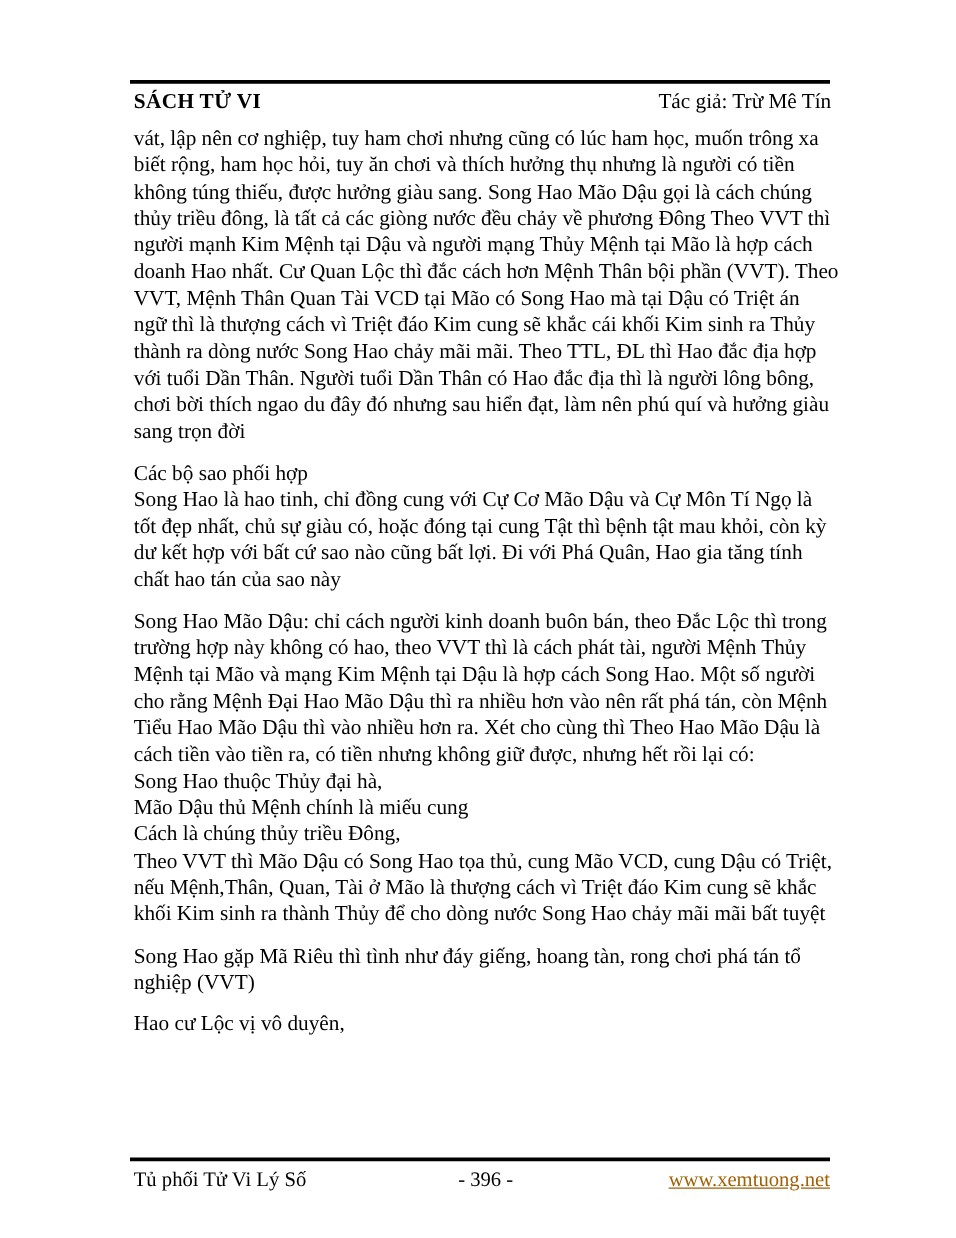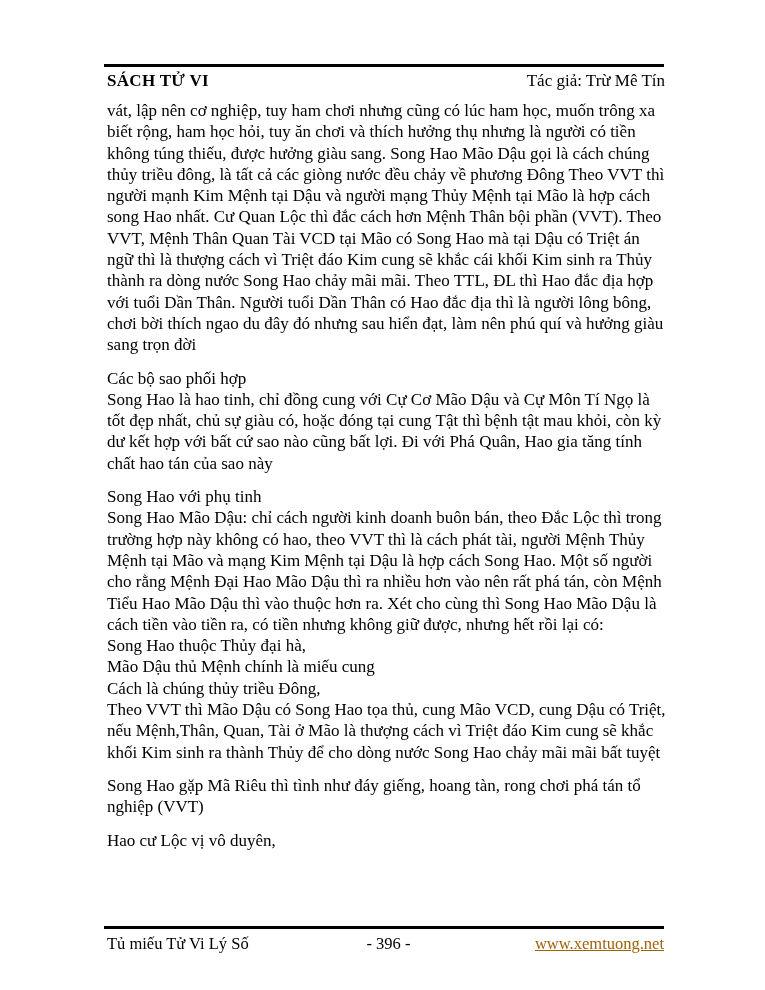--- a/index.html
+++ b/index.html
@@ -92,42 +92,41 @@
 
   <div class="rule header-rule"></div>
 
   <div class="content" id="content">
       <div class="block">
         <div class="line">vát, lập nên cơ nghiệp, tuy ham chơi nhưng cũng có lúc ham học, muốn trông xa</div>
         <div class="line">biết rộng, ham học hỏi, tuy ăn chơi và thích hưởng thụ nhưng là người có tiền</div>
         <div class="line">không túng thiếu, được hưởng giàu sang. Song Hao Mão Dậu gọi là cách chúng</div>
         <div class="line">thủy triều đông, là tất cả các giòng nước đều chảy về phương Đông Theo VVT thì</div>
         <div class="line">người mạnh Kim Mệnh tại Dậu và người mạng Thủy Mệnh tại Mão là hợp cách</div>
-        <div class="line">song Hao nhất. Cư Quan Lộc thì đắc cách hơn Mệnh Thân bội phần (VVT). Theo</div>
+        <div class="line">doanh Hao nhất. Cư Quan Lộc thì đắc cách hơn Mệnh Thân bội phần (VVT). Theo</div>
         <div class="line">VVT, Mệnh Thân Quan Tài VCD tại Mão có Song Hao mà tại Dậu có Triệt án</div>
         <div class="line">ngữ thì là thượng cách vì Triệt đáo Kim cung sẽ khắc cái khối Kim sinh ra Thủy</div>
         <div class="line">thành ra dòng nước Song Hao chảy mãi mãi. Theo TTL, ĐL thì Hao đắc địa hợp</div>
         <div class="line">với tuổi Dần Thân. Người tuổi Dần Thân có Hao đắc địa thì là người lông bông,</div>
         <div class="line">chơi bời thích ngao du đây đó nhưng sau hiển đạt, làm nên phú quí và hưởng giàu</div>
         <div class="line">sang trọn đời</div>
       </div>
       <div class="block">
         <div class="line">Các bộ sao phối hợp</div>
         <div class="line">Song Hao là hao tinh, chỉ đồng cung với Cự Cơ Mão Dậu và Cự Môn Tí Ngọ là</div>
         <div class="line">tốt đẹp nhất, chủ sự giàu có, hoặc đóng tại cung Tật thì bệnh tật mau khỏi, còn kỳ</div>
         <div class="line">dư kết hợp với bất cứ sao nào cũng bất lợi. Đi với Phá Quân, Hao gia tăng tính</div>
         <div class="line">chất hao tán của sao này</div>
       </div>
       <div class="block">
-        <div class="line">Song Hao với phụ tinh</div>
         <div class="line">Song Hao Mão Dậu: chỉ cách người kinh doanh buôn bán, theo Đắc Lộc thì trong</div>
         <div class="line">trường hợp này không có hao, theo VVT thì là cách phát tài, người Mệnh Thủy</div>
         <div class="line">Mệnh tại Mão và mạng Kim Mệnh tại Dậu là hợp cách Song Hao. Một số người</div>
         <div class="line">cho rằng Mệnh Đại Hao Mão Dậu thì ra nhiều hơn vào nên rất phá tán, còn Mệnh</div>
-        <div class="line">Tiểu Hao Mão Dậu thì vào thuộc hơn ra. Xét cho cùng thì Song Hao Mão Dậu là</div>
+        <div class="line">Tiểu Hao Mão Dậu thì vào nhiều hơn ra. Xét cho cùng thì Theo Hao Mão Dậu là</div>
         <div class="line">cách tiền vào tiền ra, có tiền nhưng không giữ được, nhưng hết rồi lại có:</div>
         <div class="line">Song Hao thuộc Thủy đại hà,</div>
         <div class="line">Mão Dậu thủ Mệnh chính là miếu cung</div>
         <div class="line">Cách là chúng thủy triều Đông,</div>
         <div class="line">Theo VVT thì Mão Dậu có Song Hao tọa thủ, cung Mão VCD, cung Dậu có Triệt,</div>
         <div class="line">nếu Mệnh,Thân, Quan, Tài ở Mão là thượng cách vì Triệt đáo Kim cung sẽ khắc</div>
         <div class="line">khối Kim sinh ra thành Thủy để cho dòng nước Song Hao chảy mãi mãi bất tuyệt</div>
       </div>
       <div class="block">
         <div class="line">Song Hao gặp Mã Riêu thì tình như đáy giếng, hoang tàn, rong chơi phá tán tổ</div>
@@ -135,17 +134,17 @@
       </div>
       <div class="block">
         <div class="line">Hao cư Lộc vị vô duyên,</div>
       </div>
     </div>
 
   <div class="rule footer-rule"></div>
 
   <div class="footer">
     <span class="footer-center">- 396 -</span>
-    <span class="footer-left">Tủ miếu Tử Vi Lý Số</span>
+    <span class="footer-left">Tủ phối Tử Vi Lý Số</span>
     <a class="footer-link" style="color: #a16207;">www.xemtuong.net</a>
   </div>
 
 </div>
 
 </body></html>

